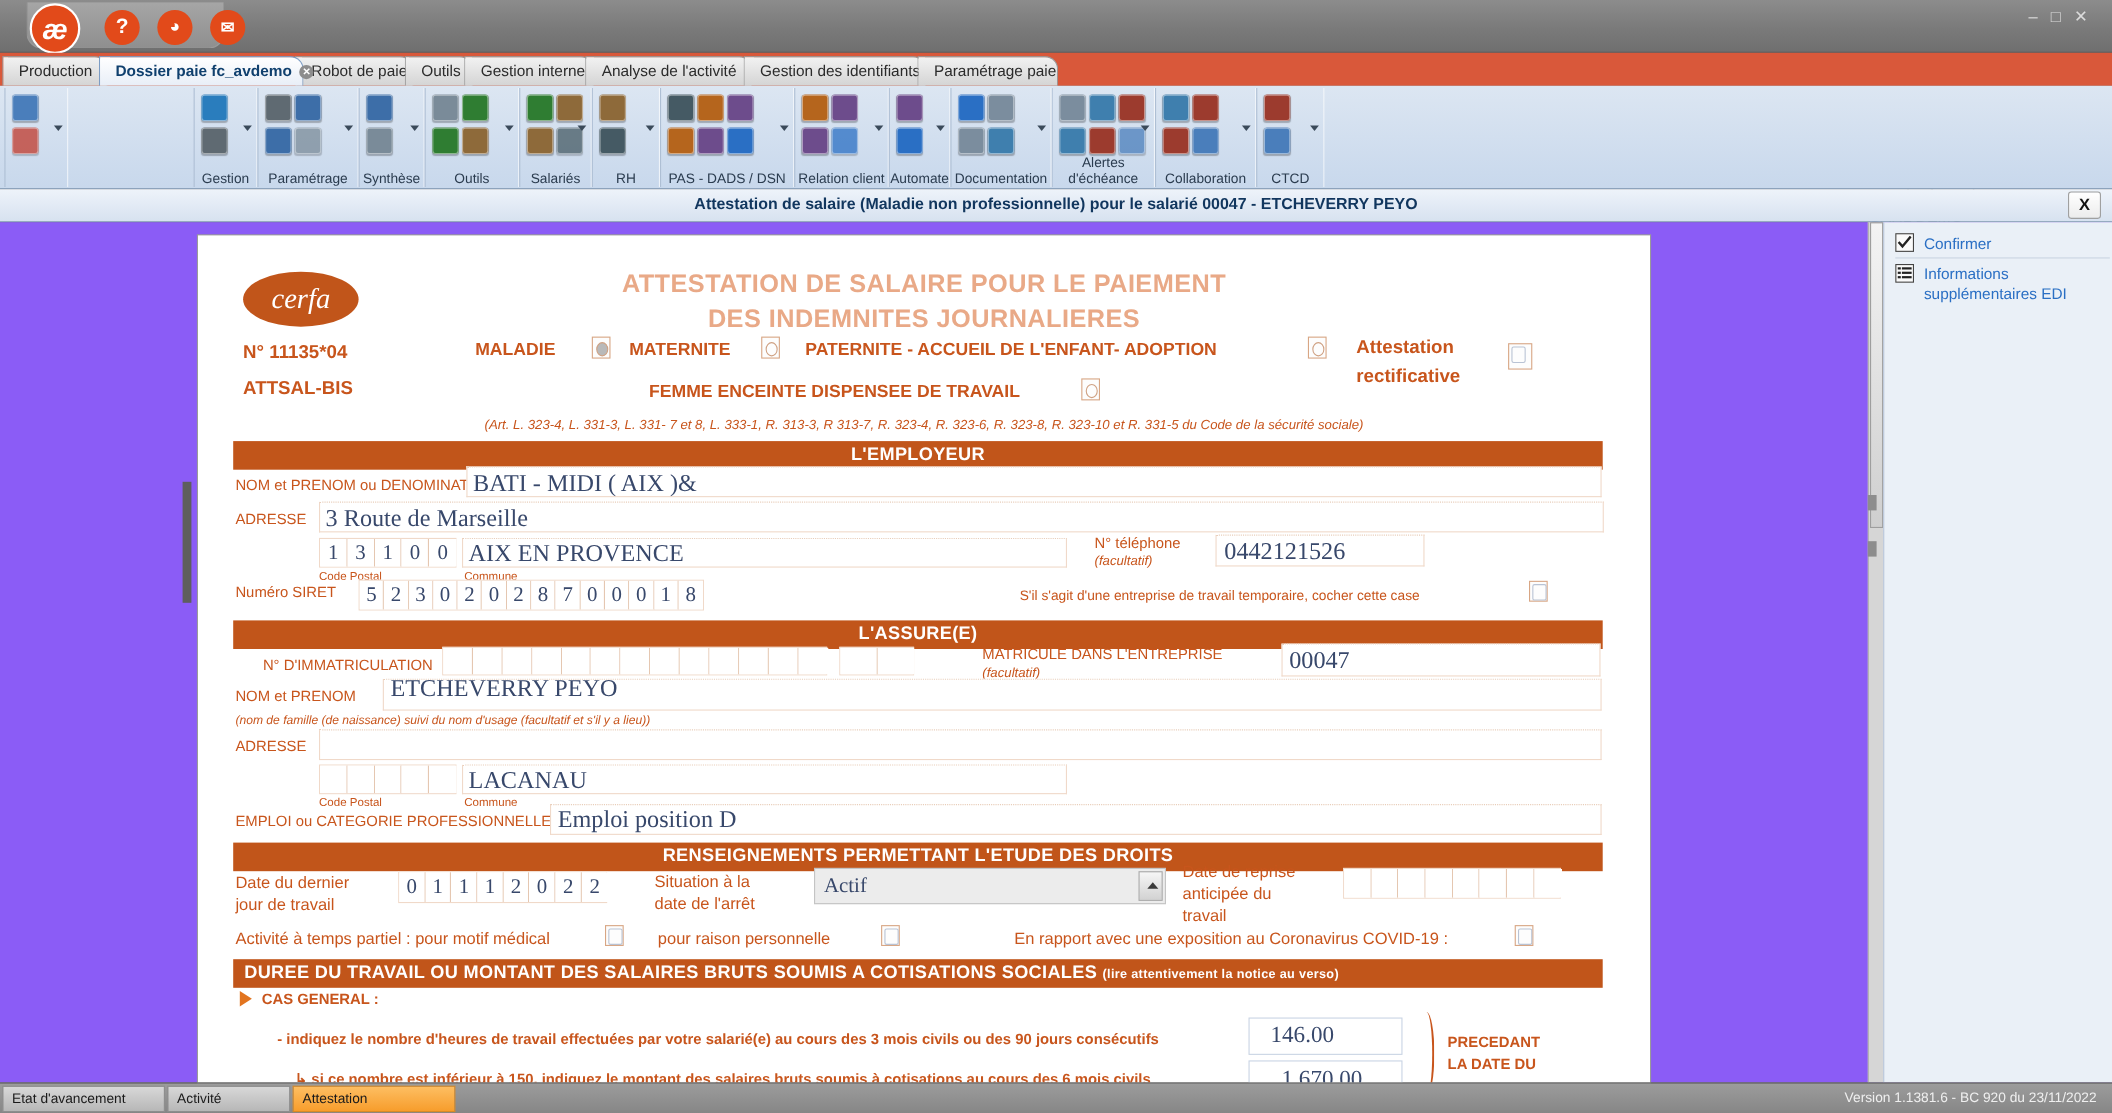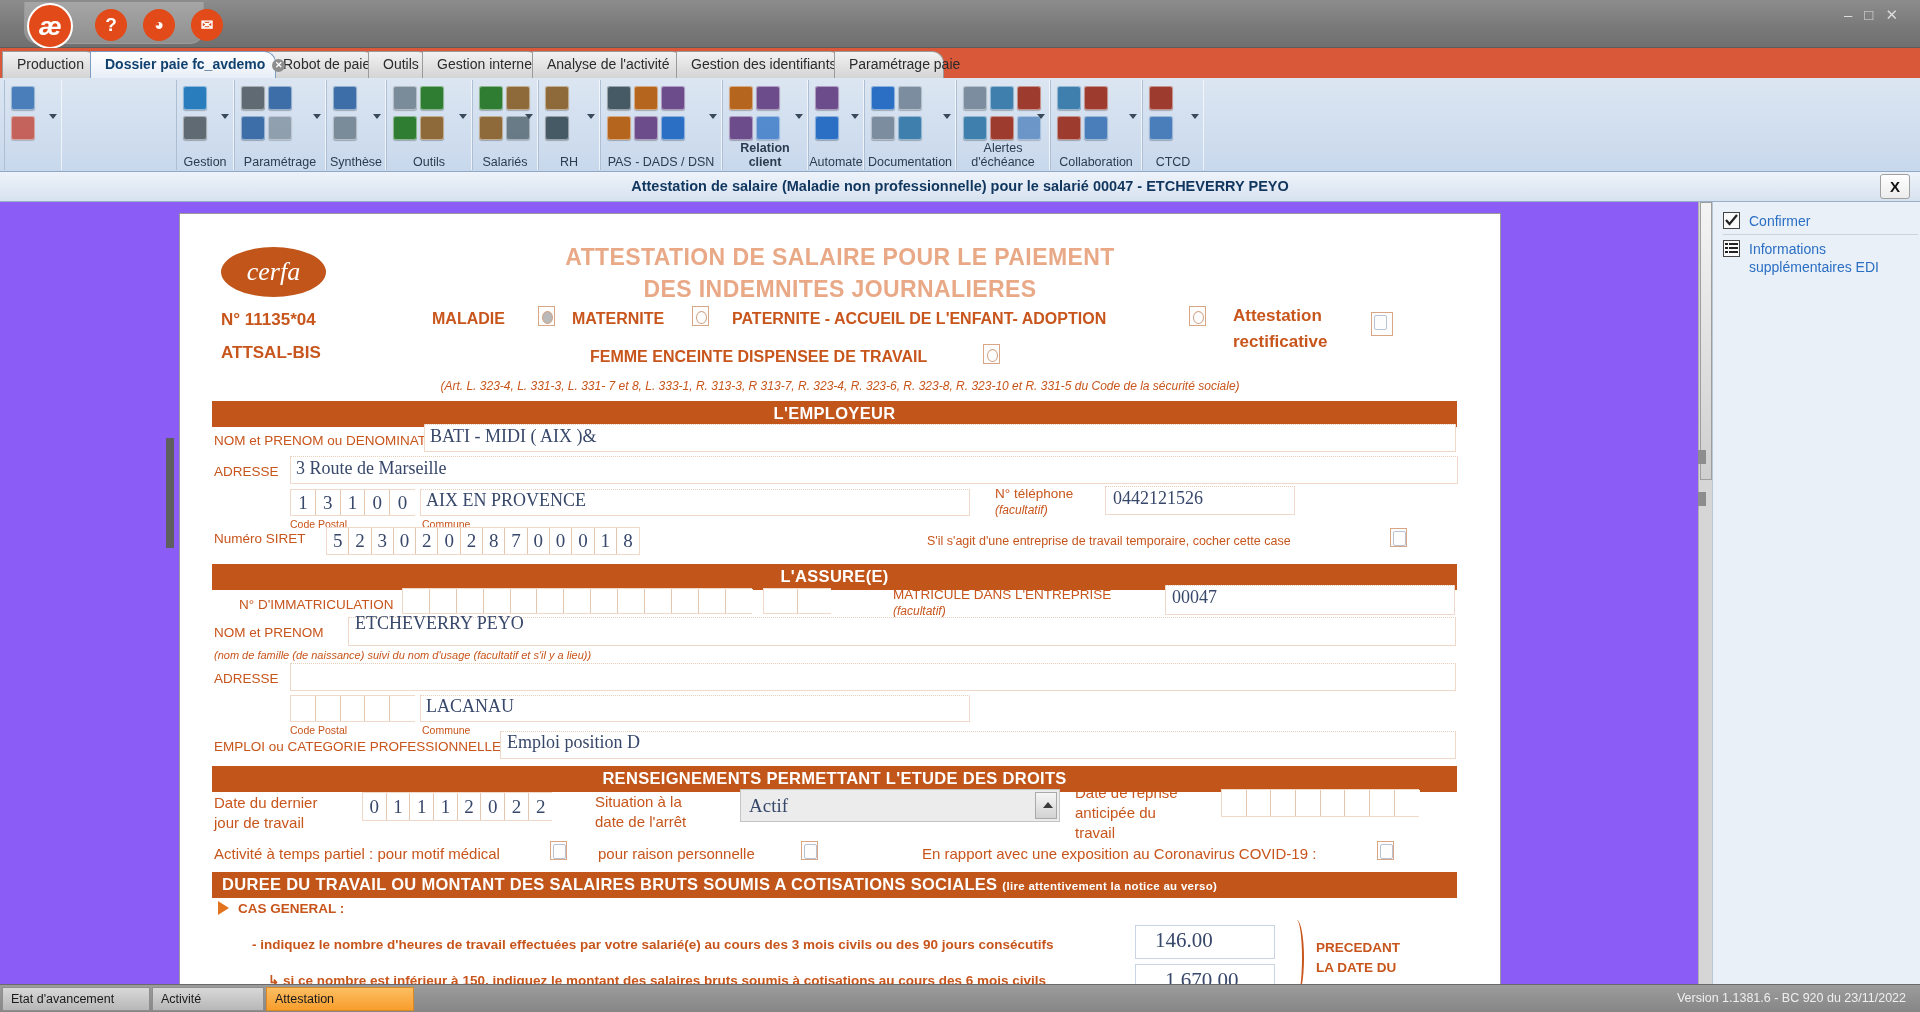--- a/index.html
+++ b/index.html
@@ -146,21 +146,21 @@
     position:absolute; left:41px; top:33px; width:105px; height:50px;
     background:#c1551a; border-radius:50%;
     color:#fff; font-style:italic; font-size:26px; text-align:center; line-height:50px;
     font-family:"Liberation Serif", serif;
   }
   .lab{ position:absolute; color:#c8551c; font-size:13.5px; white-space:nowrap; }
   .labb{ position:absolute; color:#c8551c; font-size:14px; font-weight:bold; white-space:nowrap;}
   .labi{ position:absolute; color:#c8551c; font-size:12px; font-style:italic; white-space:nowrap;}
   .val{
     position:absolute; color:#38486b; font-family:"Liberation Serif", serif;
-    font-size:18px; white-space:nowrap;
+    font-size:22px; white-space:nowrap;
   }
   .fld{
     position:absolute; background:#fff; border:1px solid #f0d9c9;
     border-top:1px dotted #e8cdb9;
   }
   .radio{
     position:absolute; width:17px;height:20px; border:1px solid #d8a684;
     background:#fdfdfd;
   }
   .radio:after{
@@ -239,21 +239,21 @@
   </div>
 
   <div class="tabstrip" id="tabstrip">
       <div class="tab" style="left: 2px; width: 96px;"><span>Production</span></div>
       <div class="tab active" style="left: 90px; width: 186px;"><span>Dossier paie fc_avdemo</span><span class="x">✕</span></div>
       <div class="tab" style="left: 268px; width: 108px;"><span>Robot de paie</span></div>
       <div class="tab" style="left: 368px; width: 62px;"><span>Outils</span></div>
       <div class="tab" style="left: 422px; width: 118px;"><span>Gestion interne</span></div>
       <div class="tab" style="left: 532px; width: 152px;"><span>Analyse de l'activité</span></div>
       <div class="tab" style="left: 676px; width: 166px;"><span>Gestion des identifiants</span></div>
-      <div class="tab" style="left: 834px; width: 110px;"><span>Paramétrage paie</span></div>
+      <div class="tab" style="left: 834px; width: 128px;"><span>Paramétrage paie</span></div>
     </div>
 
   <div class="ribbon" id="ribbon">
     <div class="dossierinfo">
       <div>Dossier fc_avdemo</div>
       <div>SARL DEMO</div>
       <div>83400 HYERES</div>
     </div>
   <div class="grp" style="left: 4px; width: 58px;">
         <span class="ic" style="left: 6px; top: 6px; width: 24px; height: 24px; background: rgb(74, 126, 187); opacity: 1; box-shadow: rgba(255, 255, 255, 0.45) 0px 0px 0px 1px inset, rgba(0, 0, 0, 0.25) 0px 1px 1px;"></span>
@@ -306,21 +306,21 @@
       <div class="grp" style="left: 600px; width: 122px;">
         <span class="ic" style="left: 6px; top: 6px; width: 24px; height: 24px; background: rgb(69, 90, 100); opacity: 1; box-shadow: rgba(255, 255, 255, 0.45) 0px 0px 0px 1px inset, rgba(0, 0, 0, 0.25) 0px 1px 1px;"></span>
         <span class="ic" style="left: 6px; top: 36px; width: 24px; height: 24px; background: rgb(181, 101, 29); opacity: 1; box-shadow: rgba(255, 255, 255, 0.45) 0px 0px 0px 1px inset, rgba(0, 0, 0, 0.25) 0px 1px 1px;"></span>
         <span class="ic" style="left: 33px; top: 6px; width: 24px; height: 24px; background: rgb(181, 101, 29); opacity: 1; box-shadow: rgba(255, 255, 255, 0.45) 0px 0px 0px 1px inset, rgba(0, 0, 0, 0.25) 0px 1px 1px;"></span>
         <span class="ic" style="left: 33px; top: 36px; width: 24px; height: 24px; background: rgb(109, 76, 140); opacity: 1; box-shadow: rgba(255, 255, 255, 0.45) 0px 0px 0px 1px inset, rgba(0, 0, 0, 0.25) 0px 1px 1px;"></span>
         <span class="ic" style="left: 60px; top: 6px; width: 24px; height: 24px; background: rgb(109, 76, 140); opacity: 1; box-shadow: rgba(255, 255, 255, 0.45) 0px 0px 0px 1px inset, rgba(0, 0, 0, 0.25) 0px 1px 1px;"></span>
         <span class="ic" style="left: 60px; top: 36px; width: 24px; height: 24px; background: rgb(42, 111, 196); opacity: 1; box-shadow: rgba(255, 255, 255, 0.45) 0px 0px 0px 1px inset, rgba(0, 0, 0, 0.25) 0px 1px 1px;"></span>
         <span class="arw" style="left: 108px; top: 34px;"></span>
         <span class="lbl">PAS - DADS / DSN</span>
       </div>
-      <div class="grp" style="left: 722px; width: 86px; font-weight: bold;">
+      <div class="grp" style="left: 722px; width: 86px;">
         <span class="ic" style="left: 6px; top: 6px; width: 24px; height: 24px; background: rgb(181, 101, 29); opacity: 1; box-shadow: rgba(255, 255, 255, 0.45) 0px 0px 0px 1px inset, rgba(0, 0, 0, 0.25) 0px 1px 1px;"></span>
         <span class="ic" style="left: 6px; top: 36px; width: 24px; height: 24px; background: rgb(109, 76, 140); opacity: 1; box-shadow: rgba(255, 255, 255, 0.45) 0px 0px 0px 1px inset, rgba(0, 0, 0, 0.25) 0px 1px 1px;"></span>
         <span class="ic" style="left: 33px; top: 6px; width: 24px; height: 24px; background: rgb(109, 76, 140); opacity: 1; box-shadow: rgba(255, 255, 255, 0.45) 0px 0px 0px 1px inset, rgba(0, 0, 0, 0.25) 0px 1px 1px;"></span>
         <span class="ic" style="left: 33px; top: 36px; width: 24px; height: 24px; background: rgb(42, 111, 196); opacity: 0.75; box-shadow: rgba(255, 255, 255, 0.45) 0px 0px 0px 1px inset, rgba(0, 0, 0, 0.25) 0px 1px 1px;"></span>
         <span class="arw" style="left: 72px; top: 34px;"></span>
         <span class="lbl">Relation client</span>
       </div>
       <div class="grp" style="left: 808px; width: 56px;">
         <span class="ic" style="left: 6px; top: 6px; width: 24px; height: 24px; background: rgb(109, 76, 140); opacity: 1; box-shadow: rgba(255, 255, 255, 0.45) 0px 0px 0px 1px inset, rgba(0, 0, 0, 0.25) 0px 1px 1px;"></span>
         <span class="ic" style="left: 6px; top: 36px; width: 24px; height: 24px; background: rgb(42, 111, 196); opacity: 1; box-shadow: rgba(255, 255, 255, 0.45) 0px 0px 0px 1px inset, rgba(0, 0, 0, 0.25) 0px 1px 1px;"></span>

